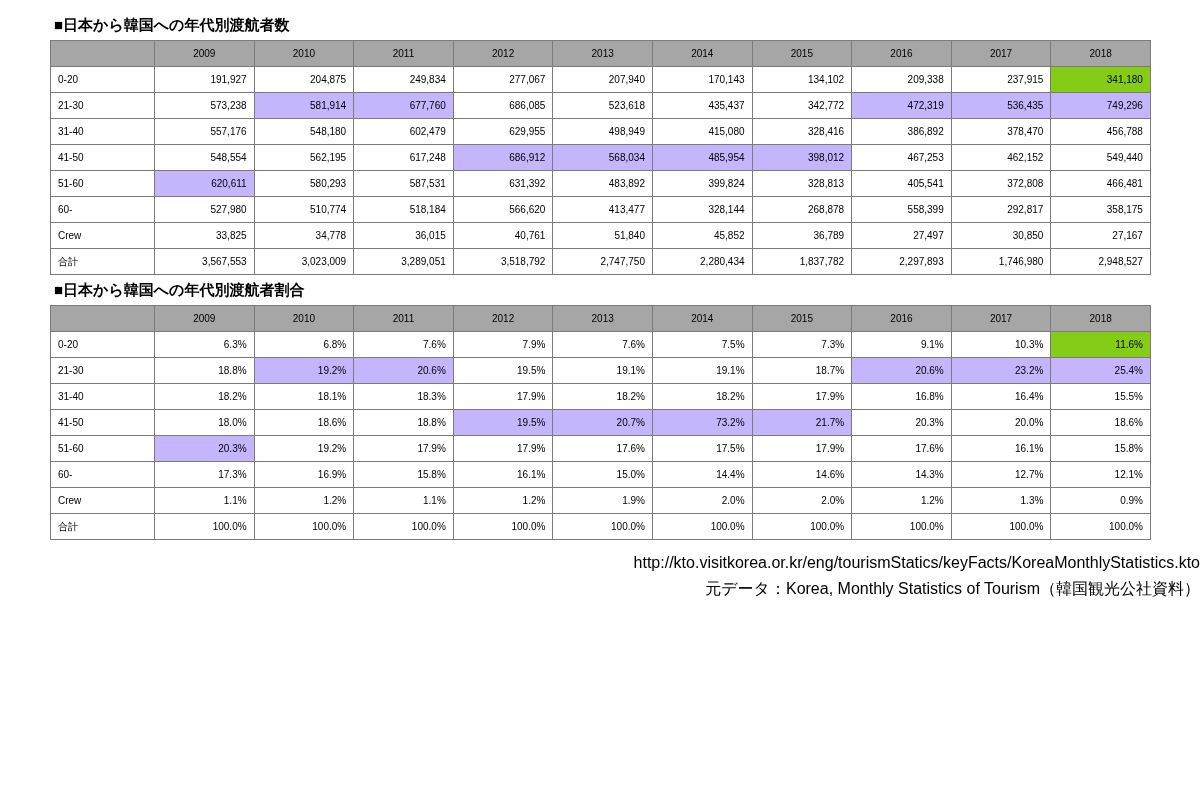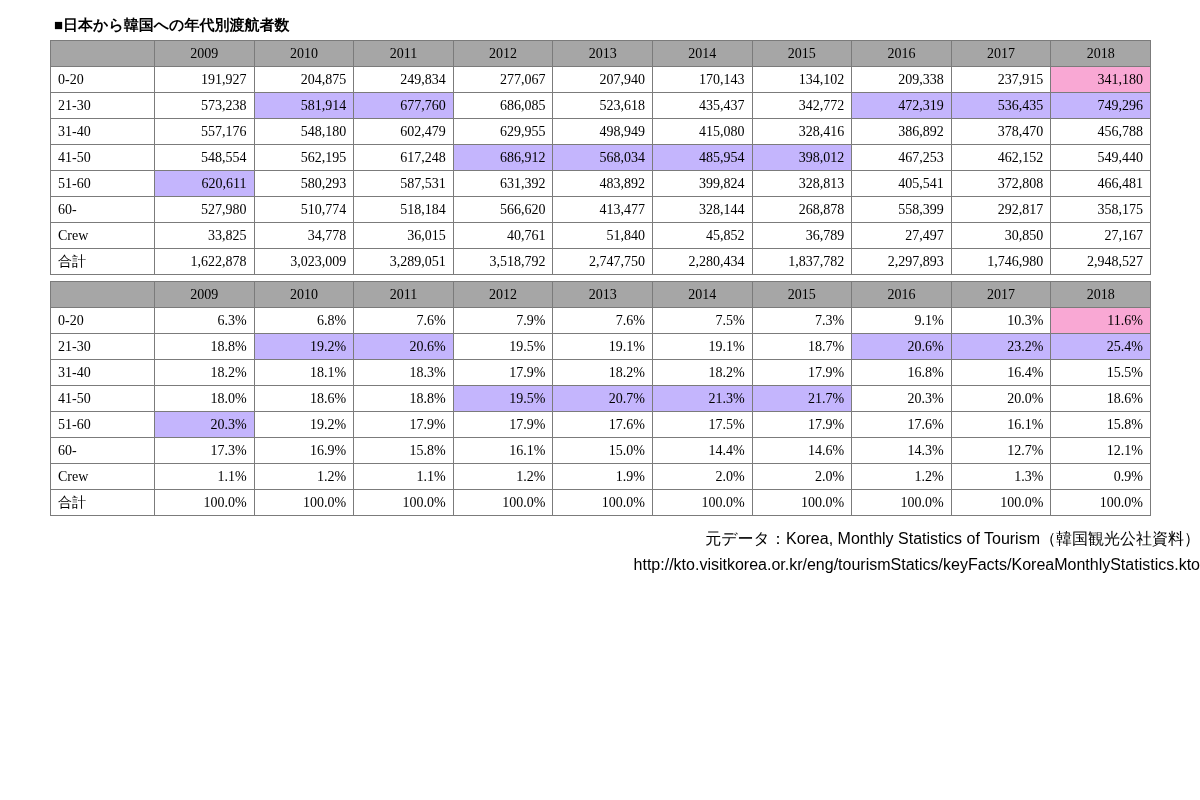--- a/index.html
+++ b/index.html
@@ -24,22 +24,21 @@
   .section-title {
     font-size: 15px;
     line-height: 18px;
     margin: 0 0 6px 4px;
     white-space: nowrap;
   }
   table.data {
     border-collapse: collapse;
     table-layout: fixed;
     width: 1100px;
-    font-size: 14px;
-    font-family: Liberation Serif, serif;
+    font-size: 10px;
   }
   table.data td, table.data th {
     border: 1px solid #7b7b7b;
     height: 26px;
     padding: 0 7px;
     box-sizing: border-box;
     white-space: nowrap;
     font-weight: normal;
   }
   table.data col.rowhead { width: 104px; }
@@ -48,21 +47,21 @@
     background: #a6a6a6;
     text-align: center;
     color: #000;
   }
   tbody td.rowlabel {
   }
   tbody td.val {
     text-align: right;
   }
   td.hl-yellow { background: #c4b5fd; }
-  td.hl-orange { background: #f9a8d4; }
+  td.hl-orange { background: #84cc16; }
   .spacer { height: 6px; }
   .footer {
     margin-top: 10px;
     width: 1150px;
     font-size: 16px;
     line-height: 26px;
     text-align: right;
     padding-right: 2px;
   }
   .footer div { white-space: nowrap; }
@@ -189,36 +188,37 @@
           <td class="val">40,761</td>
           <td class="val">51,840</td>
           <td class="val">45,852</td>
           <td class="val">36,789</td>
           <td class="val">27,497</td>
           <td class="val">30,850</td>
           <td class="val">27,167</td>
         </tr>
         <tr>
           <td class="rowlabel">合計</td>
-          <td class="val">1,622,878</td>
+          <td class="val">3,567,553</td>
           <td class="val">3,023,009</td>
           <td class="val">3,289,051</td>
           <td class="val">3,518,792</td>
           <td class="val">2,747,750</td>
           <td class="val">2,280,434</td>
           <td class="val">1,837,782</td>
           <td class="val">2,297,893</td>
           <td class="val">1,746,980</td>
           <td class="val">2,948,527</td>
         </tr>
       </tbody>
   </table>
 
   <div class="spacer"></div>
 
+  <h2 class="section-title">■日本から韓国への年代別渡航者割合</h2>
   <table class="data" id="table-2">
     <colgroup>
       <col class="rowhead">
       <col class="yr">
         <col class="yr">
         <col class="yr">
         <col class="yr">
         <col class="yr">
       <col class="yr">
         <col class="yr">
@@ -281,21 +281,21 @@
           <td class="val">16.4%</td>
           <td class="val">15.5%</td>
         </tr>
         <tr>
           <td class="rowlabel">41-50</td>
           <td class="val">18.0%</td>
           <td class="val">18.6%</td>
           <td class="val">18.8%</td>
           <td class="val hl-yellow">19.5%</td>
           <td class="val hl-yellow">20.7%</td>
-          <td class="val hl-yellow">21.3%</td>
+          <td class="val hl-yellow">73.2%</td>
           <td class="val hl-yellow">21.7%</td>
           <td class="val">20.3%</td>
           <td class="val">20.0%</td>
           <td class="val">18.6%</td>
         </tr>
         <tr>
           <td class="rowlabel">51-60</td>
           <td class="val hl-yellow">20.3%</td>
           <td class="val">19.2%</td>
           <td class="val">17.9%</td>
@@ -343,17 +343,17 @@
           <td class="val">100.0%</td>
           <td class="val">100.0%</td>
           <td class="val">100.0%</td>
           <td class="val">100.0%</td>
           <td class="val">100.0%</td>
         </tr>
       </tbody>
   </table>
 
   <div class="footer">
+    <div>http://kto.visitkorea.or.kr/eng/tourismStatics/keyFacts/KoreaMonthlyStatistics.kto</div>
     <div>元データ：Korea, Monthly Statistics of Tourism（韓国観光公社資料）</div>
-    <div>http://kto.visitkorea.or.kr/eng/tourismStatics/keyFacts/KoreaMonthlyStatistics.kto</div>
   </div>
 
 </div>
 
 </body></html>

